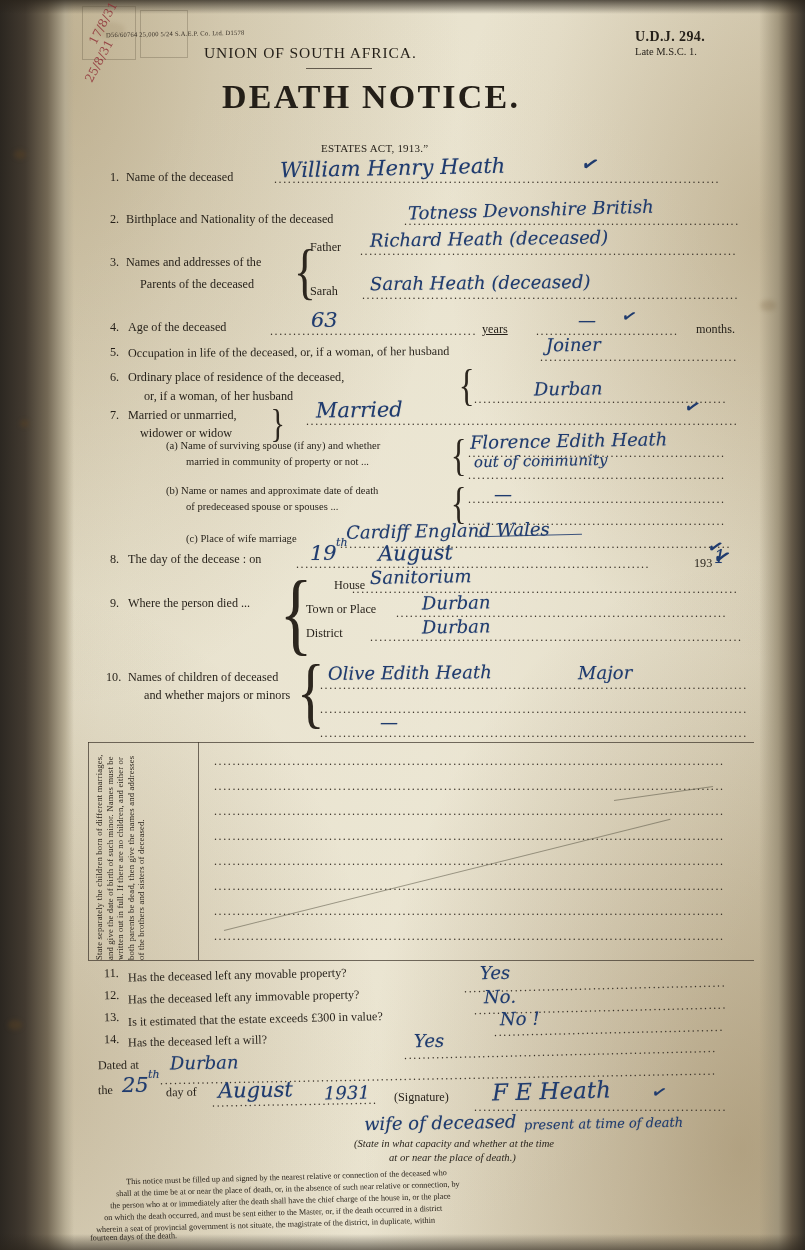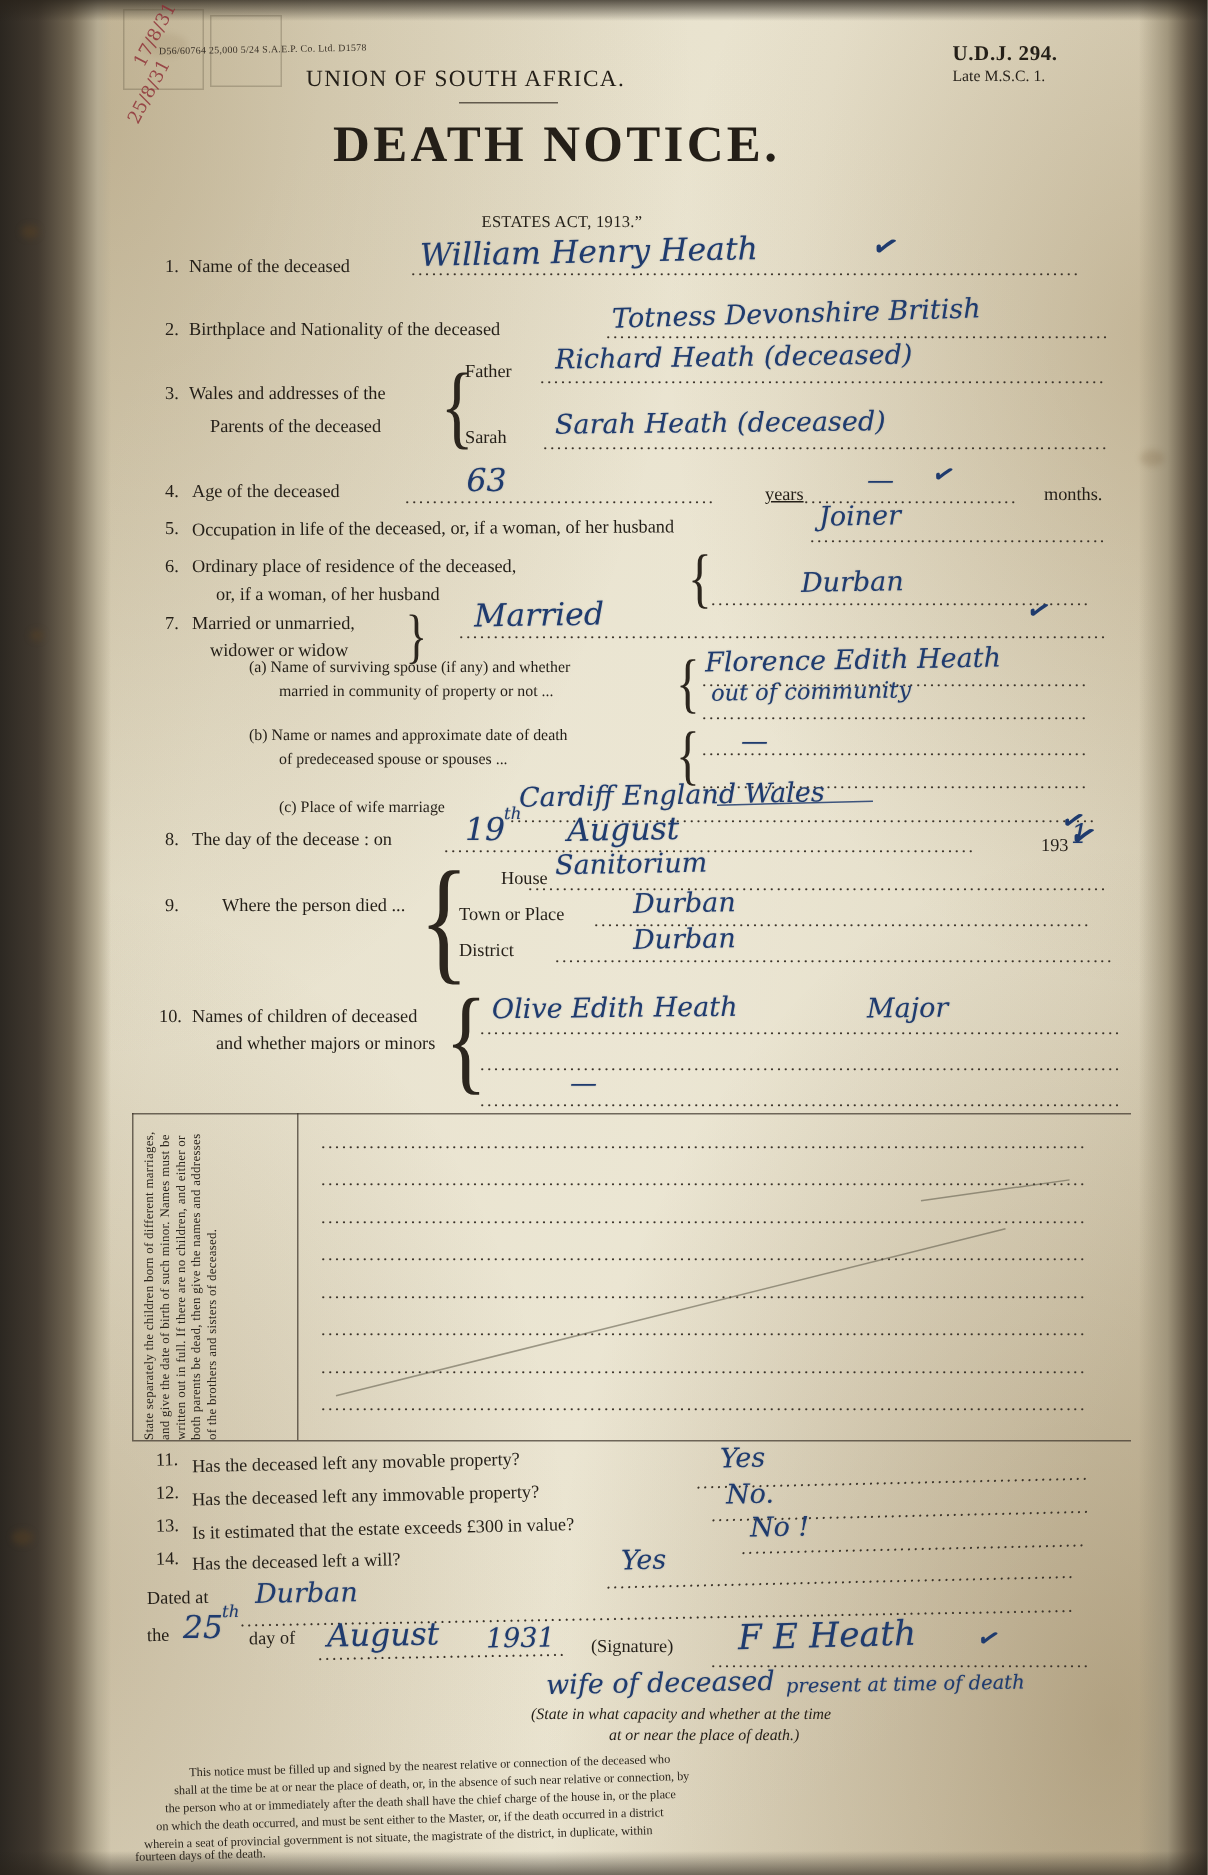--- a/index.html
+++ b/index.html
@@ -148,37 +148,37 @@
     <div class="dots" style="left:200px;top:172px;width:480px;">.................................................................................................</div>
     <div class="hw hw-l" style="left:206px;top:156px;transform:rotate(-1.2deg);">William Henry Heath</div>
     <div class="tick" style="left:508px;top:152px;">✓</div>
 
     <div class="pr t-item" style="left:36px;top:212px;">2.</div>
     <div class="pr t-item" style="left:52px;top:212px;">Birthplace and Nationality of the deceased</div>
     <div class="dots" style="left:330px;top:214px;width:350px;">.........................................................................</div>
     <div class="hw hw-m" style="left:334px;top:199px;transform:rotate(-1.6deg);">Totness  Devonshire  British</div>
 
     <div class="pr t-item" style="left:36px;top:255px;">3.</div>
-    <div class="pr t-item" style="left:52px;top:255px;">Wales and addresses of the</div>
+    <div class="pr t-item" style="left:52px;top:255px;">Names and addresses of the</div>
     <div class="pr t-item" style="left:66px;top:277px;">Parents of the deceased</div>
     <div class="brace" style="left:216px;top:236px;font-size:62px;">{</div>
 
     <div class="pr t-item" style="left:236px;top:240px;">Father</div>
     <div class="dots" style="left:286px;top:244px;width:394px;">..................................................................................</div>
     <div class="hw hw-m" style="left:296px;top:228px;transform:rotate(-0.8deg);">Richard Heath   (deceased)</div>
 
     <div class="pr t-item" style="left:236px;top:284px;">Sarah</div>
     <div class="dots" style="left:288px;top:288px;width:392px;">..................................................................................</div>
     <div class="hw hw-m" style="left:296px;top:272px;transform:rotate(-0.6deg);">Sarah Heath   (deceased)</div>
 
     <div class="pr t-item" style="left:36px;top:320px;">4.</div>
     <div class="pr t-item" style="left:54px;top:320px;">Age of the deceased</div>
     <div class="dots" style="left:196px;top:324px;width:220px;">.............................................</div>
     <div class="hw hw-l" style="left:237px;top:308px;">63</div>
-    <div class="pr t-item" style="left:436px;top:322px;text-decoration:underline;">years</div>
+    <div class="pr t-item" style="left:408px;top:322px;text-decoration:underline;">years</div>
     <div class="dots" style="left:462px;top:324px;width:158px;">...............................</div>
     <div class="hw hw-m" style="left:504px;top:310px;">—</div>
     <div class="tick" style="left:548px;top:306px;font-size:17px;">✓</div>
     <div class="pr t-item" style="left:622px;top:322px;">months.</div>
 
     <div class="pr t-item" style="left:36px;top:345px;">5.</div>
     <div class="pr t-item" style="left:54px;top:345px;transform:rotate(-0.4deg);">Occupation in life of the deceased, or, if a woman, of her husband</div>
     <div class="dots" style="left:466px;top:350px;width:216px;">...........................................</div>
     <div class="hw hw-m" style="left:472px;top:334px;transform:rotate(-1deg);">Joiner</div>
 
@@ -222,21 +222,21 @@
     <div class="pr t-item" style="left:54px;top:552px;">The day of the decease : on</div>
     <div class="dots" style="left:222px;top:557px;width:382px;">.............................................................................</div>
     <div class="hw hw-l" style="left:236px;top:541px;">19</div>
     <div class="hw hw-s" style="left:262px;top:536px;font-size:11px;">th</div>
     <div class="hw hw-l" style="left:304px;top:541px;transform:rotate(-1deg);">August</div>
     <div class="pr t-item" style="left:620px;top:556px;">193</div>
     <div class="hw hw-m" style="left:640px;top:546px;">1</div>
     <div class="tick" style="left:640px;top:545px;font-size:20px;">✓</div>
 
     <div class="pr t-item" style="left:36px;top:596px;">9.</div>
-    <div class="pr t-item" style="left:54px;top:596px;margin-left:20px;">Where the person died   ...</div>
+    <div class="pr t-item" style="left:54px;top:596px;">Where the person died   ...</div>
     <div class="brace" style="left:200px;top:560px;font-size:92px;">{</div>
 
     <div class="pr t-item" style="left:232px;top:578px;margin-left:28px;">House</div>
     <div class="dots" style="left:278px;top:582px;width:402px;">....................................................................................</div>
     <div class="hw hw-m" style="left:296px;top:566px;transform:rotate(-1deg);">Sanitorium</div>
 
     <div class="pr t-item" style="left:232px;top:602px;">Town or Place</div>
     <div class="dots" style="left:322px;top:606px;width:358px;">........................................................................</div>
     <div class="hw hw-m" style="left:348px;top:592px;transform:rotate(-1deg);">Durban</div>
 
@@ -309,21 +309,21 @@
     <div class="hw hw-m" style="left:250px;top:1082px;transform:rotate(-1deg);">1931</div>
 
     <div class="pr t-item" style="left:320px;top:1090px;">(Signature)</div>
     <div class="dots" style="left:400px;top:1100px;width:280px;">.......................................................</div>
     <div class="hw hw-l" style="left:418px;top:1078px;transform:rotate(-1.5deg);font-size:23px;">F E Heath</div>
     <div class="tick" style="left:578px;top:1082px;font-size:17px;">✓</div>
 
     <div class="hw hw-m" style="left:290px;top:1112px;transform:rotate(-1deg);">wife of deceased</div>
     <div class="hw hw-s" style="left:450px;top:1116px;transform:rotate(-1deg);font-size:13px;">present at time of death</div>
     <div class="pr t-sub" style="left:280px;top:1138px;font-style:italic;">(State in what capacity and whether at the time</div>
-    <div class="pr t-sub" style="left:332px;top:1152px;font-style:italic;">at or near the place of death.)</div>
+    <div class="pr t-sub" style="left:315px;top:1152px;font-style:italic;">at or near the place of death.)</div>
 
     <div class="footnote" style="left:52px;top:1168px;width:660px;transform:rotate(-1.6deg);">This notice must be filled up and signed by the nearest relative or connection of the deceased who</div>
     <div class="footnote" style="left:42px;top:1180px;width:660px;transform:rotate(-1.6deg);">shall at the time be at or near the place of death, or, in the absence of such near relative or connection, by</div>
     <div class="footnote" style="left:36px;top:1192px;width:660px;transform:rotate(-1.6deg);">the person who at or immediately after the death shall have the chief charge of the house in, or the place</div>
     <div class="footnote" style="left:30px;top:1204px;width:660px;transform:rotate(-1.6deg);">on which the death occurred, and must be sent either to the Master, or, if the death occurred in a district</div>
     <div class="footnote" style="left:22px;top:1216px;width:660px;transform:rotate(-1.6deg);">wherein a seat of provincial government is not situate, the magistrate of the district, in duplicate, within</div>
     <div class="footnote" style="left:16px;top:1228px;width:400px;transform:rotate(-1.6deg);">fourteen days of the death.</div>
 
   </div>
 </div>

